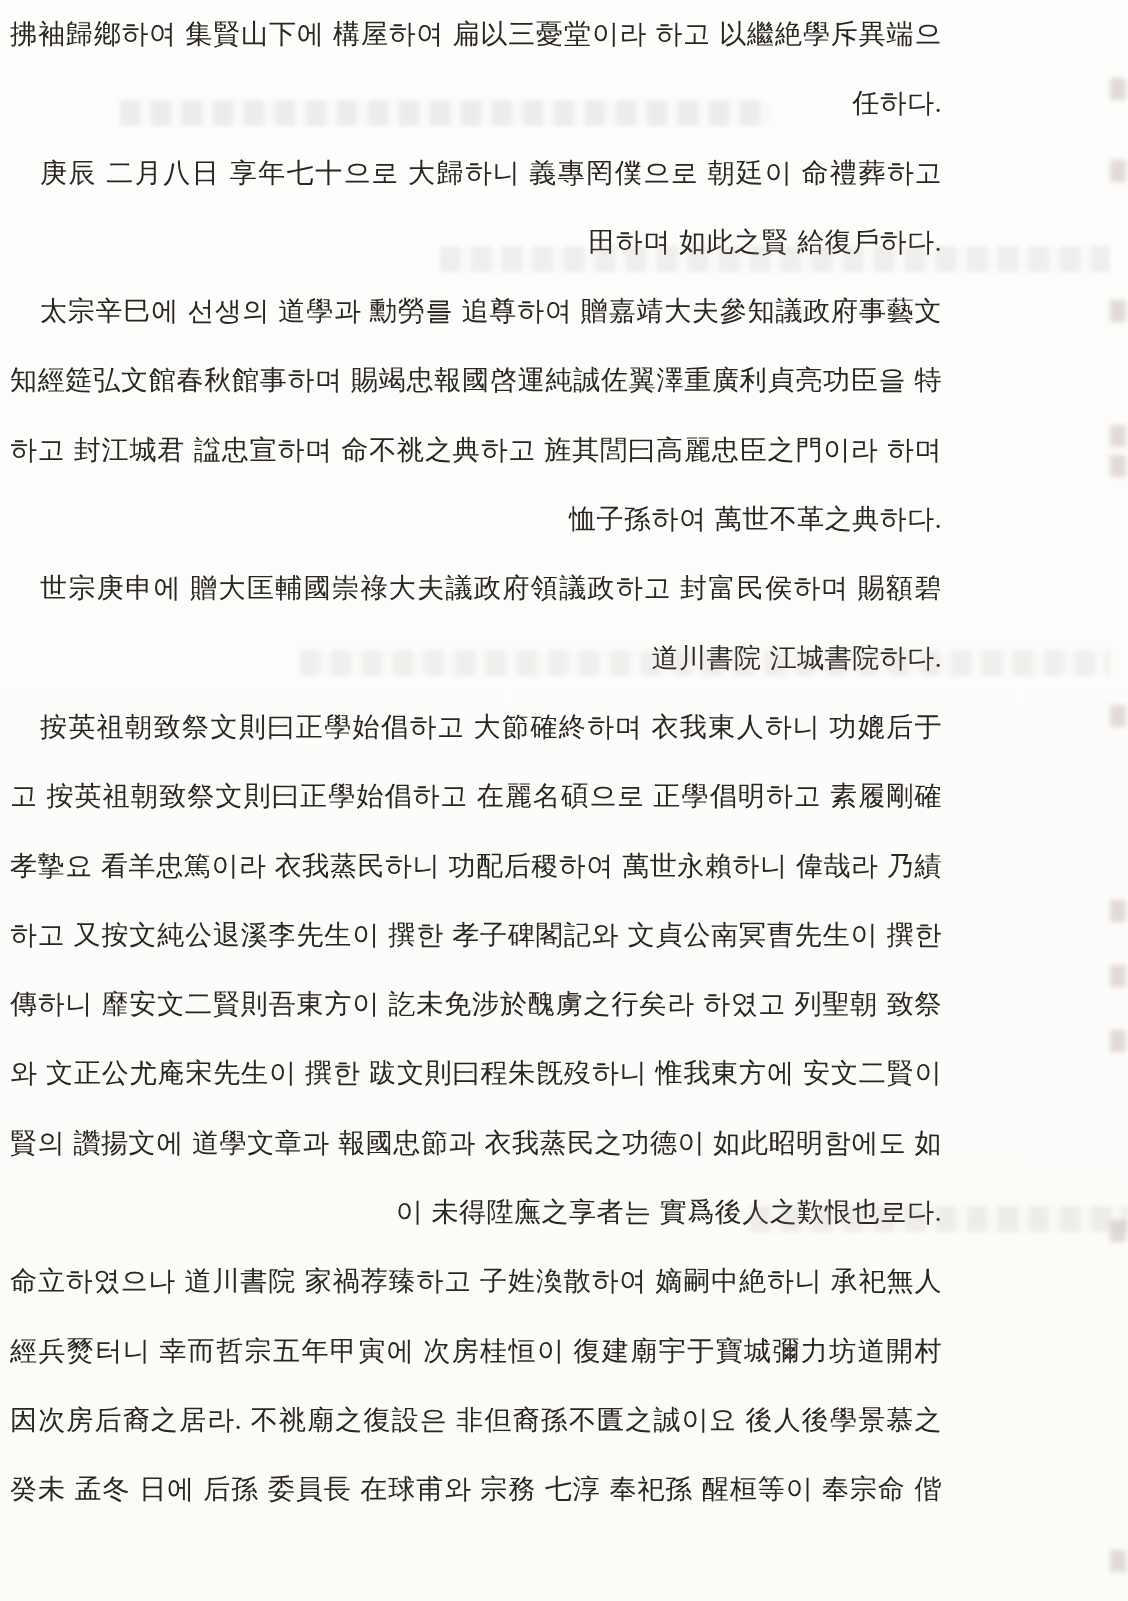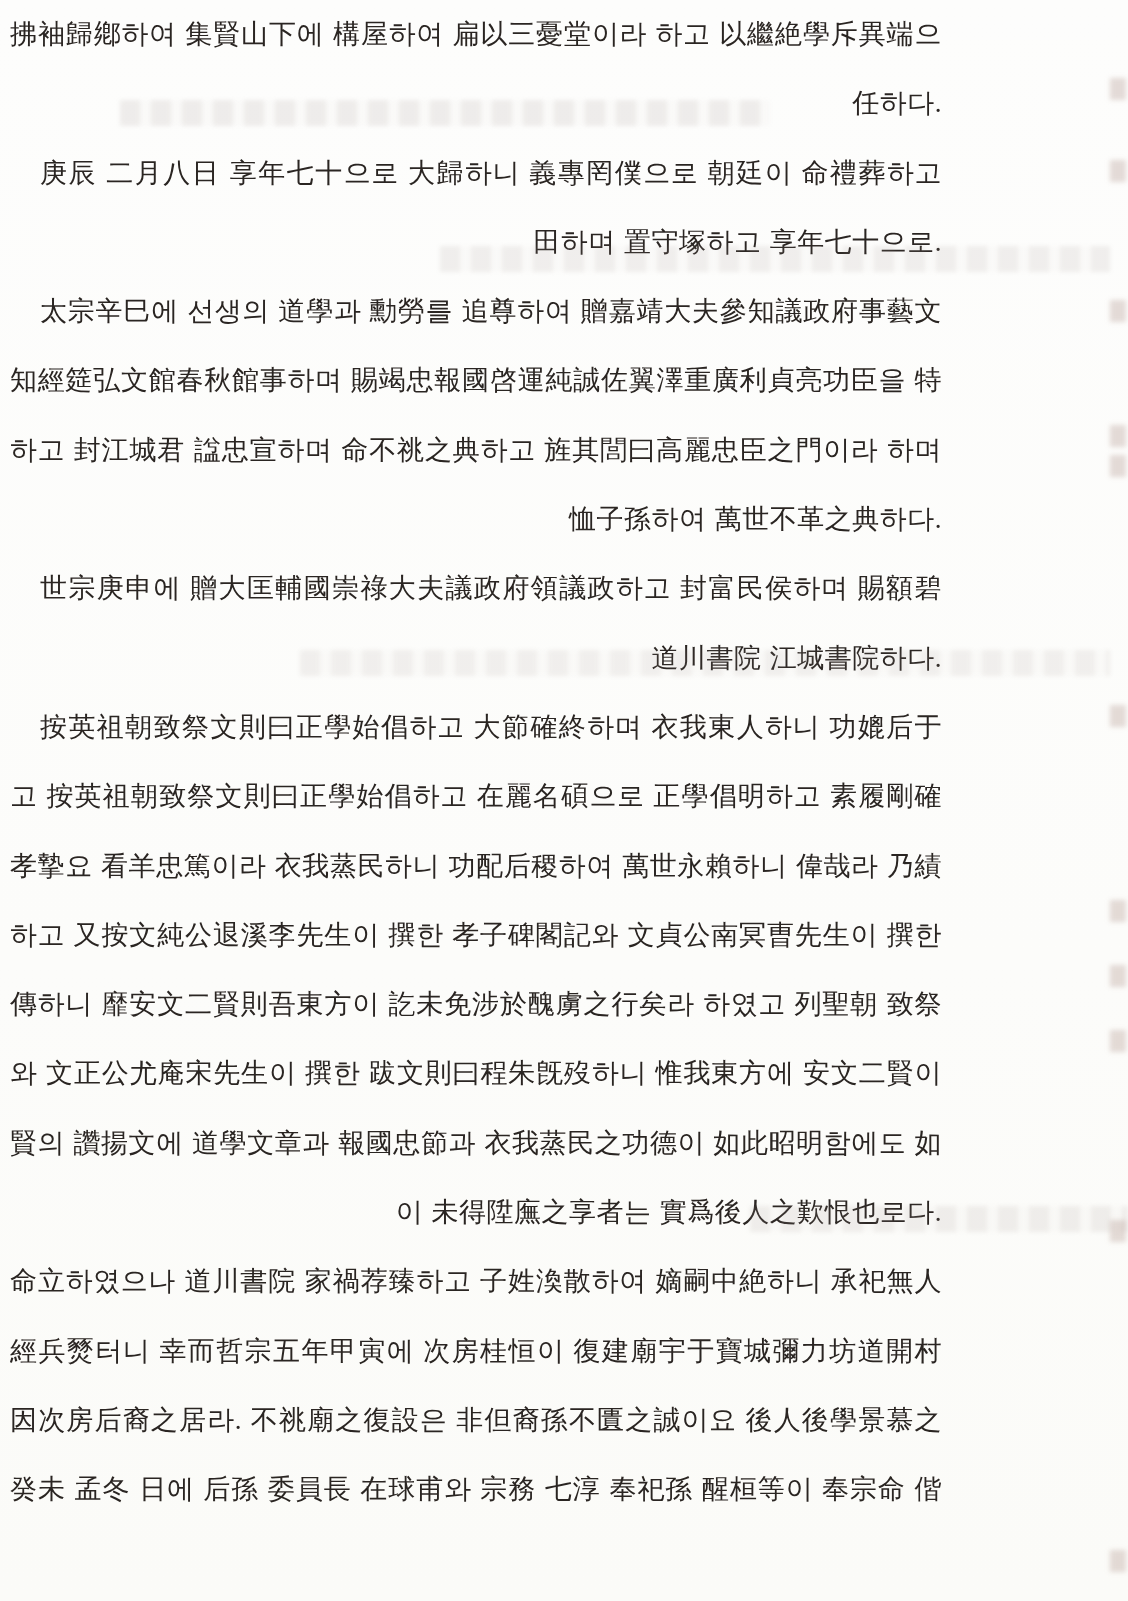--- a/index.html
+++ b/index.html
@@ -67,21 +67,21 @@
 </style>
 </head>
 <body>
 
 <div class="page">
 
   <div class="text-block">
       <div class="line fill">拂袖歸鄕하여 集賢山下에 構屋하여 扁以三憂堂이라 하고 以繼絶學斥異端으로 爲己</div>
       <div class="line">任하다.</div>
       <div class="line indent fill">庚辰 二月八日 享年七十으로 大歸하니 義專罔僕으로 朝廷이 命禮葬하고 賜牌祭</div>
-      <div class="line">田하며 置守塚하고 享年七十으로.</div>
+      <div class="line">田하며 如此之賢 給復戶하다.</div>
       <div class="line indent fill">太宗辛巳에 선생의 道學과 勳勞를 追尊하여 贈嘉靖大夫參知議政府事藝文館提學</div>
       <div class="line fill">知經筵弘文館春秋館事하며 賜竭忠報國啓運純誠佐翼澤重廣利貞亮功臣을 特加褒秩</div>
       <div class="line fill">하고 封江城君 諡忠宣하며 命不祧之典하고 旌其閭曰高麗忠臣之門이라 하며 特下錄</div>
       <div class="line">恤子孫하여 萬世不革之典하다.</div>
       <div class="line indent fill">世宗庚申에 贈大匡輔國崇祿大夫議政府領議政하고 封富民侯하며 賜額碧溪影堂</div>
       <div class="line">道川書院 江城書院하다.</div>
       <div class="line indent fill">按英祖朝致祭文則曰正學始倡하고 大節確終하며 衣我東人하니 功媲后于稷이라하</div>
       <div class="line fill">고 按英祖朝致祭文則曰正學始倡하고 在麗名碩으로 正學倡明하고 素履剛確하며 泣魚</div>
       <div class="line fill">孝摯요 看羊忠篤이라 衣我蒸民하니 功配后稷하여 萬世永賴하니 偉哉라 乃績이여</div>
       <div class="line fill">하고 又按文純公退溪李先生이 撰한 孝子碑閣記와 文貞公南冥曺先生이 撰한 墓祠記</div>

